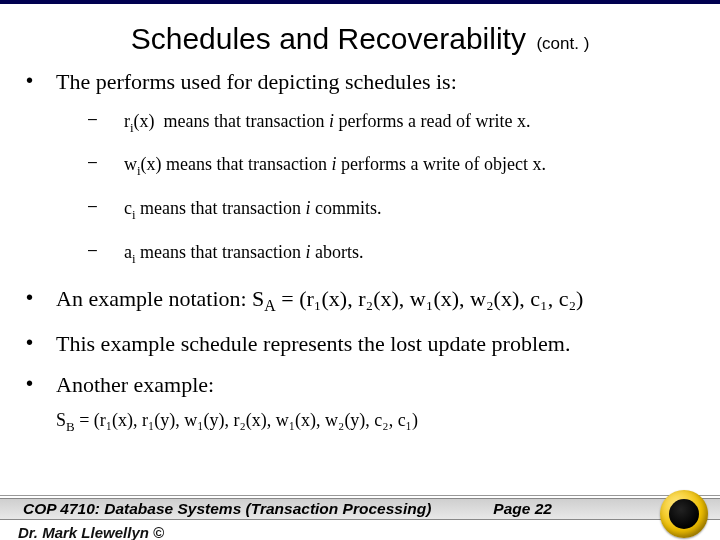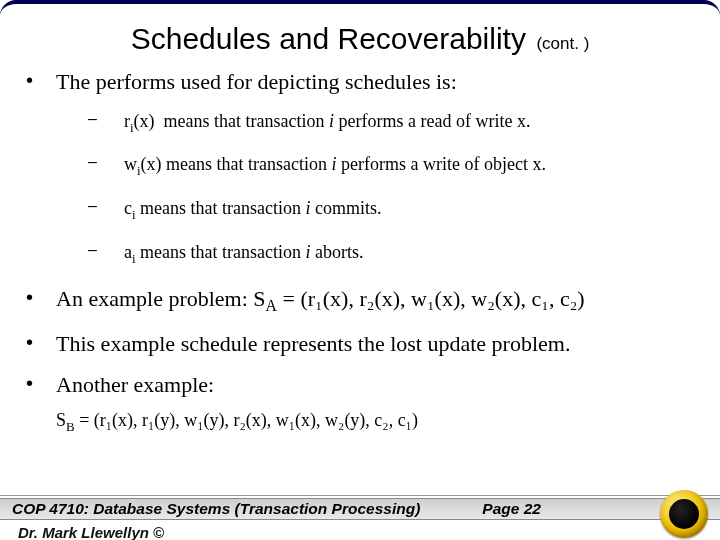--- a/index.html
+++ b/index.html
@@ -2,21 +2,20 @@
 <html><head>
 <meta charset="utf-8">
 <style>
   * { margin: 0; padding: 0; box-sizing: border-box; }
   html, body { width: 720px; height: 540px; overflow: hidden; font-family: Arial, Helvetica, sans-serif; background: #fff; }
   .slide {
     width: 720px; height: 540px;
     background: #ffffff;
     position: relative;
     border-top: 4px solid #000050;
-    border-radius: 16px;
   }
   .title-row {
     text-align: center;
     padding-top: 18px;
     padding-bottom: 6px;
   }
   .title-main {
     font-size: 30px;
     display: inline;
     color: #000;
@@ -83,21 +82,21 @@
     border-top: 1px solid #888;
     border-bottom: 1px solid #888;
     display: flex;
     align-items: center;
     font-family: Arial, sans-serif;
   }
   .footer-course {
     font-weight: bold;
     font-style: italic;
     font-size: 15.5px;
-    padding-left: 12px;
+    padding-left: 23px;
     white-space: nowrap;
   }
   .footer-page {
     font-weight: bold;
     font-style: italic;
     font-size: 15.5px;
     margin-left: 62px;
   }
   .footer-author {
     position: absolute;
@@ -193,21 +192,21 @@
           <span class="ital">i</span>
           <span>aborts.</span>
         </div>
       </div>
 
     </div>
 
     <div class="bullet-row">
       <div class="bullet-dot">•</div>
       <div class="bullet-text">
-        <span>An example problem: S</span><span class="subsc">A</span><span> = (r₁(x), r₂(x), w₁(x), w₂(x), c₁, c₂)</span>
+        <span>An example notation: S</span><span class="subsc">A</span><span> = (r₁(x), r₂(x), w₁(x), w₂(x), c₁, c₂)</span>
       </div>
     </div>
 
     <div class="bullet-row">
       <div class="bullet-dot">•</div>
       <div class="bullet-text">This example schedule represents the lost update problem.</div>
     </div>
 
     <div class="bullet-row">
       <div class="bullet-dot">•</div>

